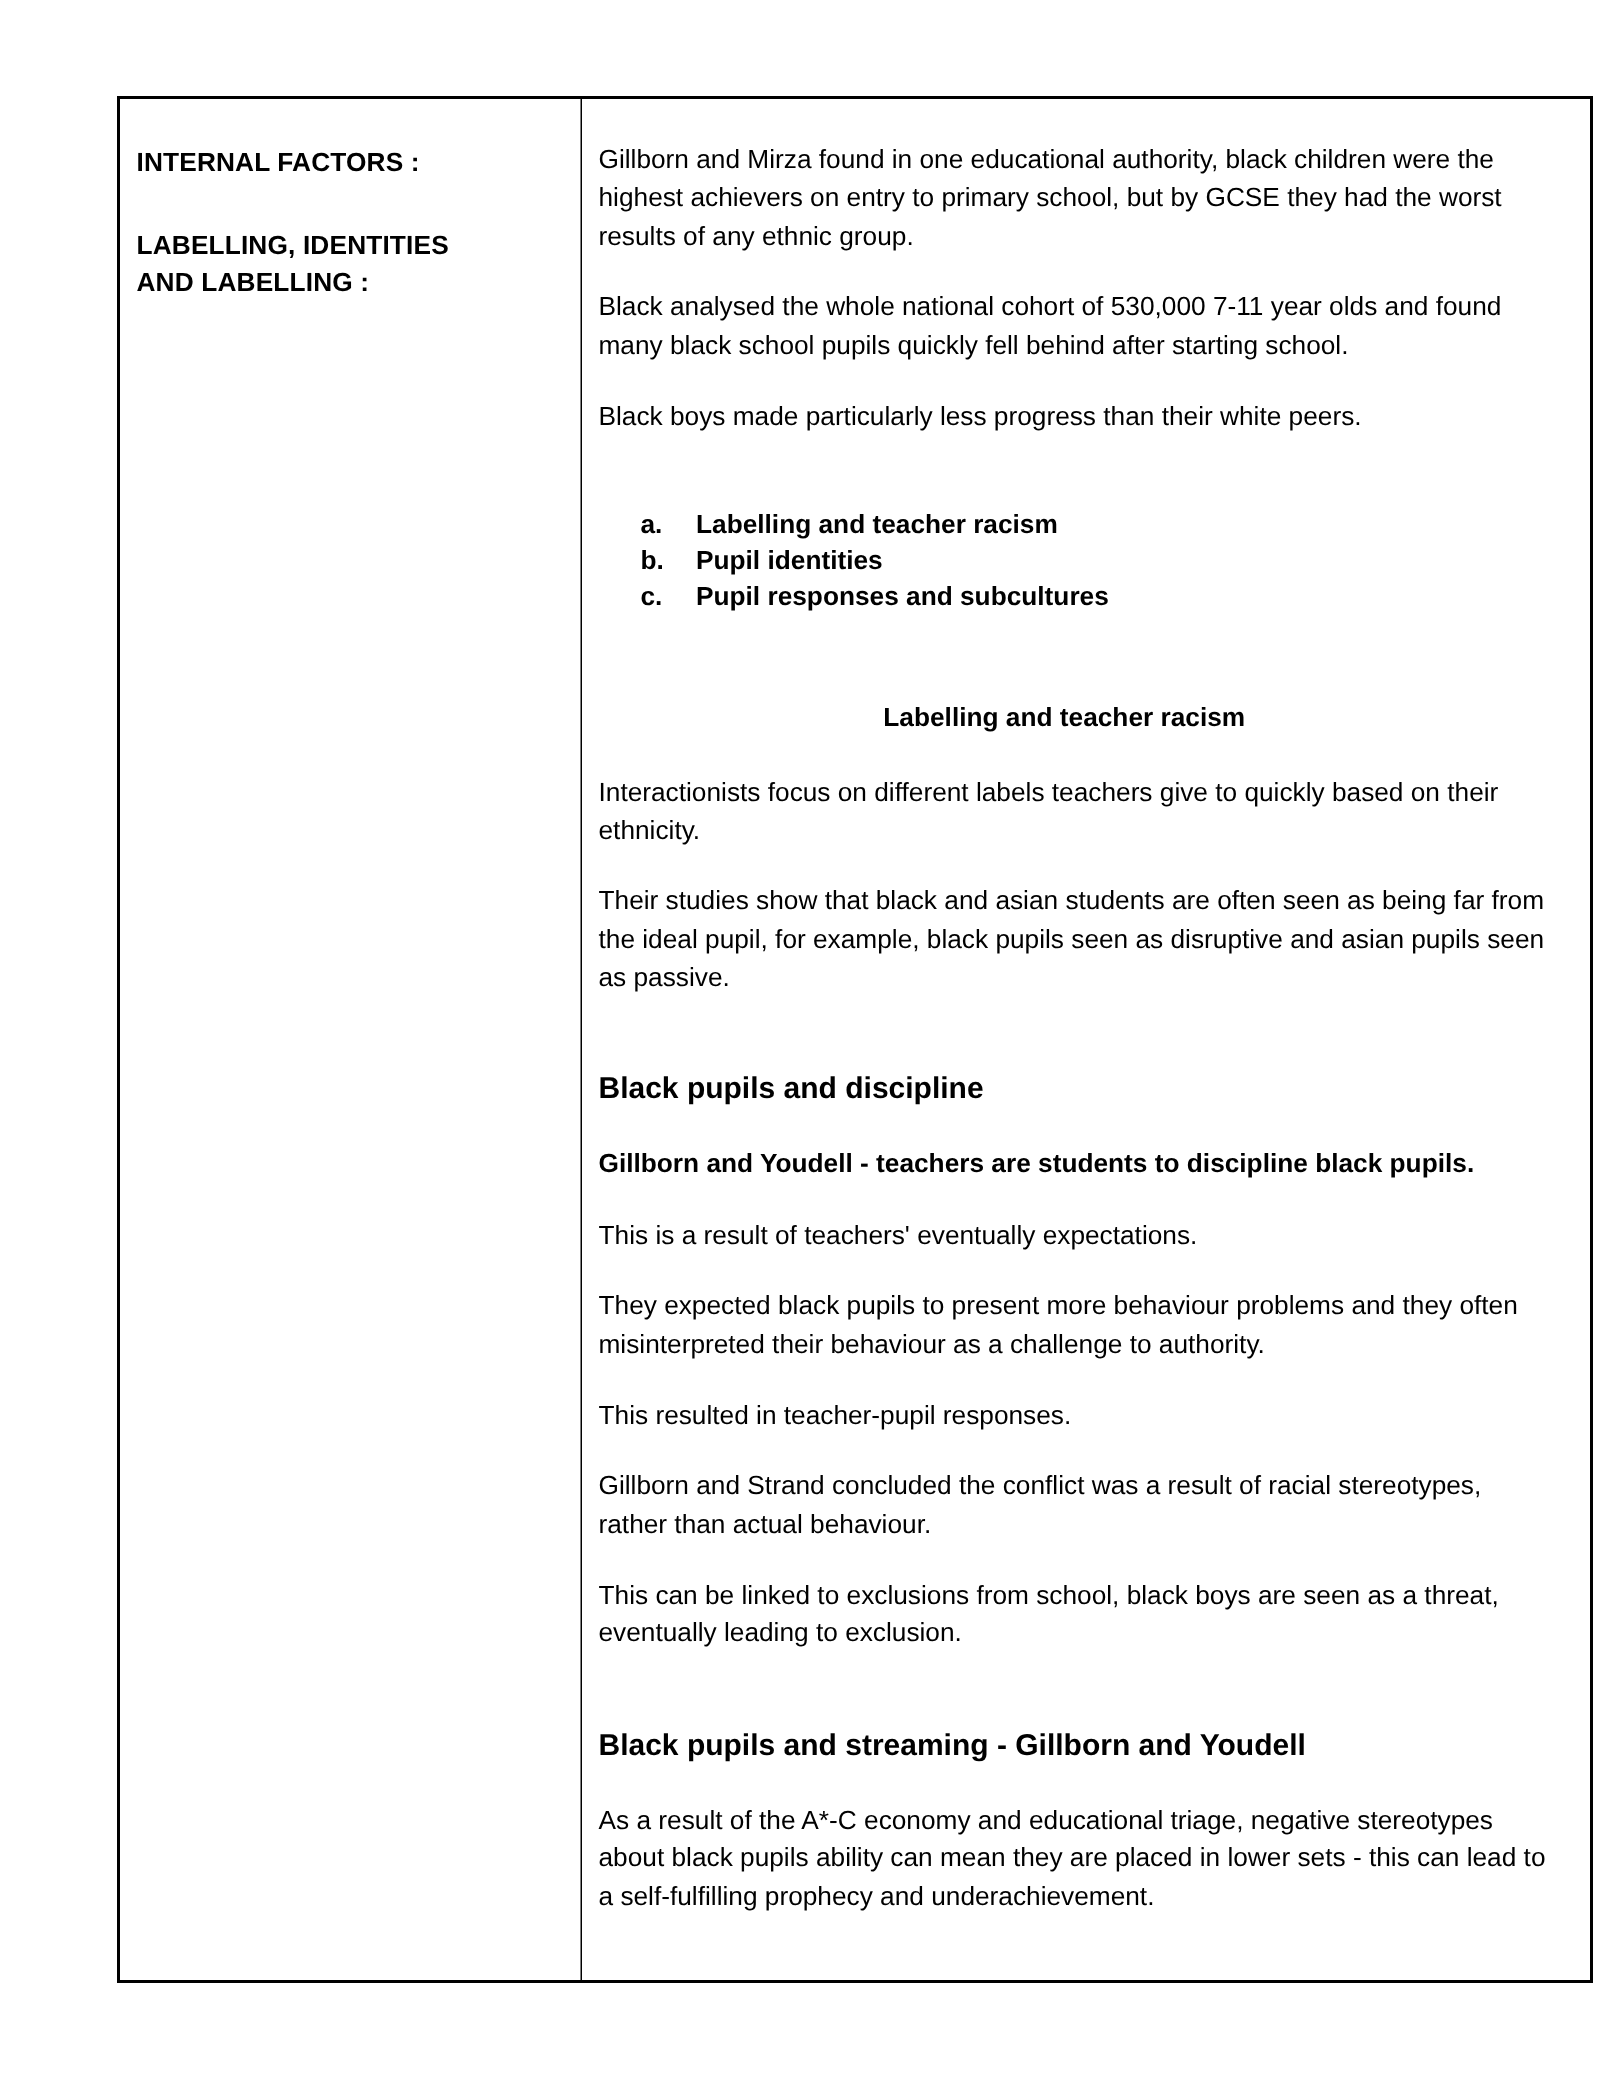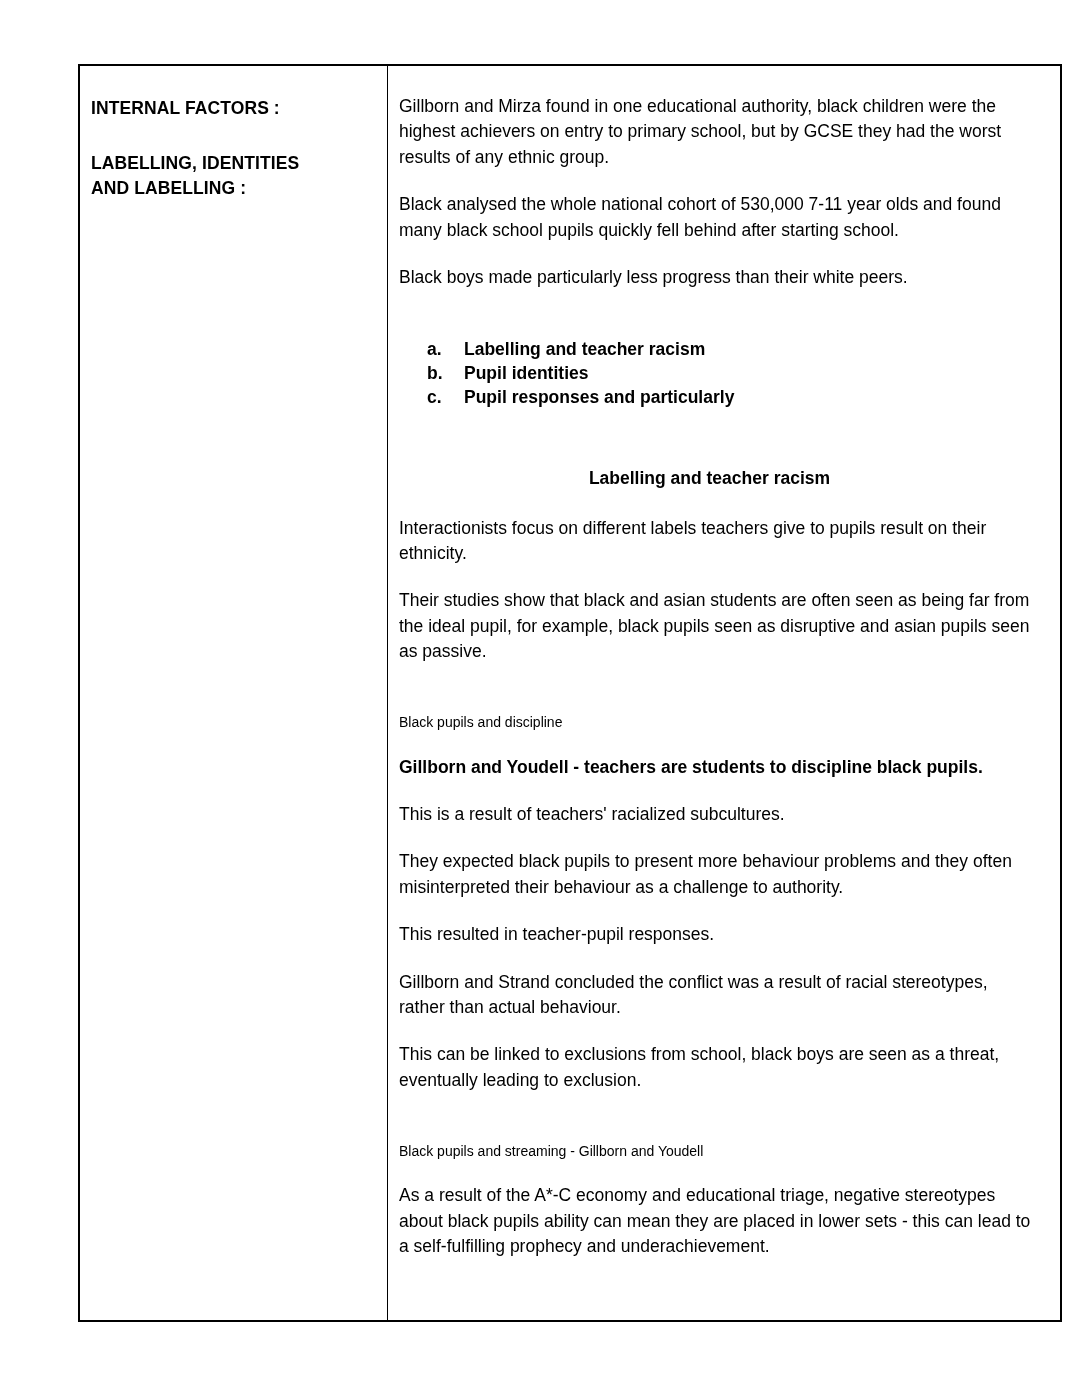--- a/index.html
+++ b/index.html
@@ -85,22 +85,22 @@
   .centered-head {
     font-size: 17.5px;
     font-weight: bold;
     text-align: center;
     line-height: 1.45;
     margin: 0 0 24px 0;
     padding-right: 18px;
   }
 
   .sub-head {
-    font-size: 14px;
-    font-weight: normal;
+    font-size: 20px;
+    font-weight: bold;
     line-height: 1.45;
     margin: 0 0 22px 0;
   }
   .spacer-md { height: 26px; }
   .spacer-lg { height: 34px; }
 
   ol.alpha-list {
     list-style: none;
     margin: 0 0 22px 0;
     padding: 0 0 0 28px;
@@ -152,39 +152,39 @@
             <li>
               <span class="marker">a.</span>
               <span>Labelling and teacher racism</span>
             </li>
             <li>
               <span class="marker">b.</span>
               <span>Pupil identities</span>
             </li>
             <li>
               <span class="marker">c.</span>
-              <span>Pupil responses and particularly</span>
+              <span>Pupil responses and subcultures</span>
             </li>
           </ol>
 
           <div class="spacer-lg"></div>
 
           <p class="centered-head">Labelling and teacher racism</p>
 
-          <p class="para">Interactionists focus on different labels teachers give to pupils result on their ethnicity.</p>
+          <p class="para">Interactionists focus on different labels teachers give to quickly based on their ethnicity.</p>
 
           <p class="para">Their studies show that black and asian students are often seen as being far from the ideal pupil, for example, black pupils seen as disruptive and asian pupils seen as passive.</p>
 
           <div class="spacer-md"></div>
 
           <p class="sub-head">Black pupils and discipline</p>
 
           <p class="para bold-all">Gillborn and Youdell - teachers are students to discipline black pupils.</p>
 
-          <p class="para">This is a result of teachers' racialized subcultures.</p>
+          <p class="para">This is a result of teachers' eventually expectations.</p>
 
           <p class="para">They expected black pupils to present more behaviour problems and they often misinterpreted their behaviour as a challenge to authority.</p>
 
           <p class="para">This resulted in teacher-pupil responses.</p>
 
           <p class="para"><b>Gillborn and Strand</b><span> concluded the conflict was a result of racial stereotypes, rather than actual behaviour.</span></p>
 
           <p class="para">This can be linked to exclusions from school, black boys are seen as a threat, eventually leading to exclusion.</p>
 
           <div class="spacer-md"></div>

